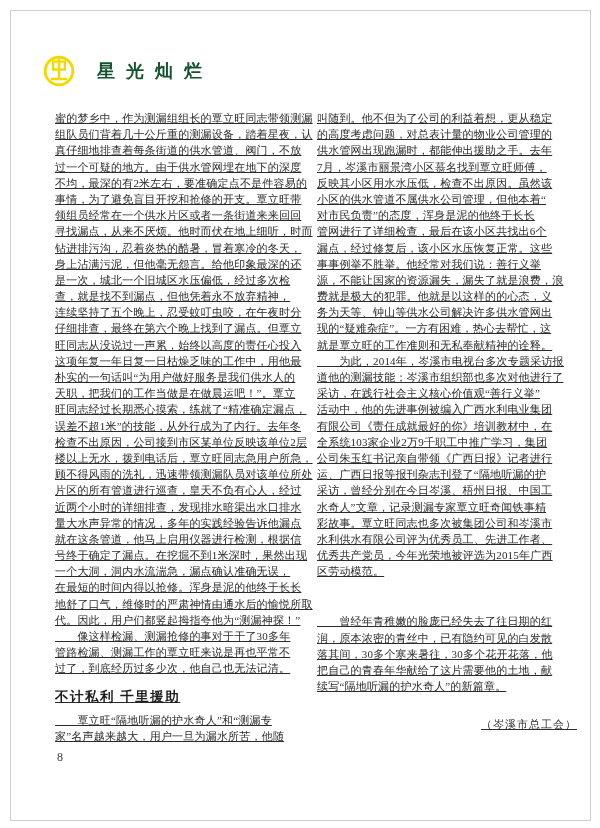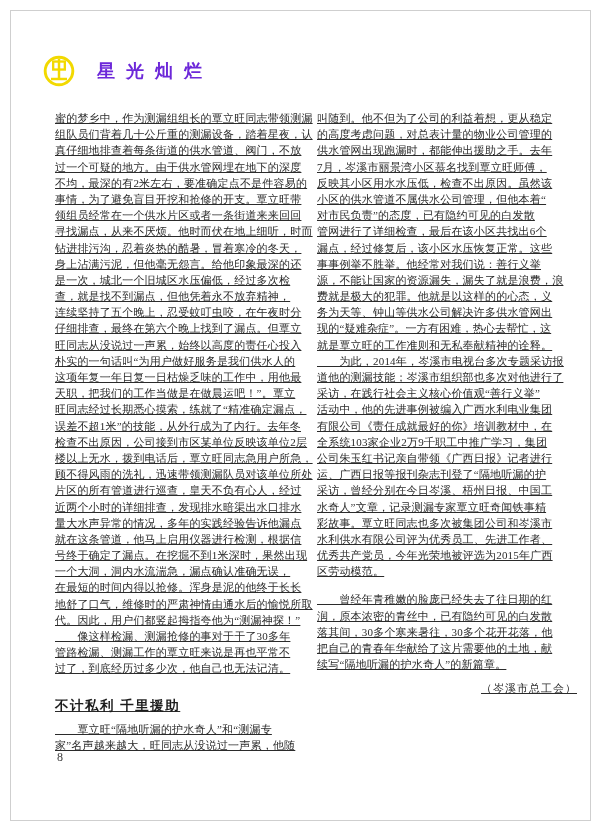--- a/index.html
+++ b/index.html
@@ -9,35 +9,35 @@
     color:#2b2b2b;overflow:hidden;
   }
   .page-frame{
     position:absolute;left:10px;top:10px;right:9px;bottom:7px;
     border:1px solid #cfcfcf;pointer-events:none;
   }
   .logo{position:absolute;left:43px;top:54px;height:34px;display:flex;align-items:center;}
   .emblem{width:32px;height:32px;display:block;}
   .brand{
     margin-left:22px;font-size:18px;font-weight:bold;letter-spacing:11px;
-    color:#6d28d9;font-family:"Liberation Serif","DejaVu Serif",serif;
+    color:#14532d;font-family:"Liberation Serif","DejaVu Serif",serif;
     white-space:nowrap;
   }
   .col{position:absolute;top:110px;font-size:11px;line-height:16.2px;text-decoration:underline;}
   .col-left{left:55px;width:256px;}
   .col-right{left:317px;width:262px;}
   .line{white-space:nowrap;height:16.2px;letter-spacing:0.2px;}
   .subheading{
     font-family:"Liberation Sans","DejaVu Sans",sans-serif;
     font-weight:bold;font-size:13.5px;color:#1c1c1c;
-    margin-top:21px;margin-bottom:7px;letter-spacing:1.5px;white-space:nowrap;
+    margin-top:12px;margin-bottom:7px;letter-spacing:1.5px;white-space:nowrap;
   }
-  .para-gap{margin-top:12px;}
+  .para-gap{margin-top:34px;}
   .signature{
-    text-align:right;margin-top:8px;font-size:11px;letter-spacing:1px;
+    text-align:right;margin-top:22px;font-size:11px;letter-spacing:1px;
     padding-right:2px;
   }
   .page-number{
     position:absolute;left:57px;top:750px;font-size:12px;color:#3a3a3a;
   }
 </style>
 </head>
 <body>
 
 <div class="page-frame"></div>
@@ -62,22 +62,22 @@
       <div class="line">事情，为了避免盲目开挖和抢修的开支。覃立旺带</div>
       <div class="line">领组员经常在一个供水片区或者一条街道来来回回</div>
       <div class="line">寻找漏点，从来不厌烦。他时而伏在地上细听，时而</div>
       <div class="line">钻进排污沟，忍着炎热的酷暑，冒着寒冷的冬天，</div>
       <div class="line">身上沾满污泥，但他毫无怨言。给他印象最深的还</div>
       <div class="line">是一次，城北一个旧城区水压偏低，经过多次检</div>
       <div class="line">查，就是找不到漏点，但他凭着永不放弃精神，</div>
       <div class="line">连续坚持了五个晚上，忍受蚊叮虫咬，在午夜时分</div>
       <div class="line">仔细排查，最终在第六个晚上找到了漏点。但覃立</div>
       <div class="line">旺同志从没说过一声累，始终以高度的责任心投入</div>
+      <div class="line">这项年复一年日复一日枯燥乏味的工作中，用他最</div>
       <div class="line">朴实的一句话叫“为用户做好服务是我们供水人的</div>
-      <div class="line">这项年复一年日复一日枯燥乏味的工作中，用他最</div>
       <div class="line">天职，把我们的工作当做是在做晨运吧！”。覃立</div>
       <div class="line">旺同志经过长期悉心摸索，练就了“精准确定漏点，</div>
       <div class="line">误差不超1米”的技能，从外行成为了内行。去年冬</div>
       <div class="line">检查不出原因，公司接到市区某单位反映该单位2层</div>
       <div class="line">楼以上无水，拨到电话后，覃立旺同志急用户所急，</div>
       <div class="line">顾不得风雨的洗礼，迅速带领测漏队员对该单位所处</div>
       <div class="line">片区的所有管道进行巡查，皇天不负有心人，经过</div>
       <div class="line">近两个小时的详细排查，发现排水暗渠出水口排水</div>
       <div class="line">量大水声异常的情况，多年的实践经验告诉他漏点</div>
       <div class="line">就在这条管道，他马上启用仪器进行检测，根据信</div>
@@ -86,33 +86,33 @@
       <div class="line">在最短的时间内得以抢修。浑身是泥的他终于长长</div>
       <div class="line">地舒了口气，维修时的严肃神情由通水后的愉悦所取</div>
       <div class="line">代。因此，用户们都竖起拇指夸他为“测漏神探！”</div>
       <div class="line">　　像这样检漏、测漏抢修的事对于干了30多年</div>
       <div class="line">管路检漏、测漏工作的覃立旺来说是再也平常不</div>
       <div class="line">过了，到底经历过多少次，他自己也无法记清。</div>
     </div>
   <div class="subheading">不计私利 千里援助</div>
   <div>
       <div class="line">　　覃立旺“隔地听漏的护水奇人”和“测漏专</div>
-      <div class="line">家”名声越来越大，旺同志从没说过一声累，他随</div>
+      <div class="line">家”名声越来越大，用户一旦为漏水所苦，他随</div>
     </div>
 </div>
 
 <div class="col col-right">
   <div>
       <div class="line">叫随到。他不但为了公司的利益着想，更从稳定</div>
       <div class="line">的高度考虑问题，对总表计量的物业公司管理的</div>
       <div class="line">供水管网出现跑漏时，都能伸出援助之手。去年</div>
       <div class="line">7月，岑溪市丽景湾小区慕名找到覃立旺师傅，</div>
       <div class="line">反映其小区用水水压低，检查不出原因。虽然该</div>
       <div class="line">小区的供水管道不属供水公司管理，但他本着“</div>
-      <div class="line">对市民负责”的态度，已有隐约可见的白发散</div>
+      <div class="line">对市民负责”的态度，浑身是泥的他终于长长</div>
       <div class="line">管网进行了详细检查，最后在该小区共找出6个</div>
       <div class="line">漏点，经过修复后，该小区水压恢复正常。这些</div>
       <div class="line">事事例举不胜举。他经常对我们说：善行义举</div>
       <div class="line">源，不能让国家的资源漏失，漏失了就是浪费，浪</div>
       <div class="line">费就是极大的犯罪。他就是以这样的的心态，义</div>
       <div class="line">务为天等、钟山等供水公司解决许多供水管网出</div>
       <div class="line">现的“疑难杂症”。一方有困难，热心去帮忙，这</div>
       <div class="line">就是覃立旺的工作准则和无私奉献精神的诠释。</div>
       <div class="line">　　为此，2014年，岑溪市电视台多次专题采访报</div>
       <div class="line">道他的测漏技能；岑溪市组织部也多次对他进行了</div>

